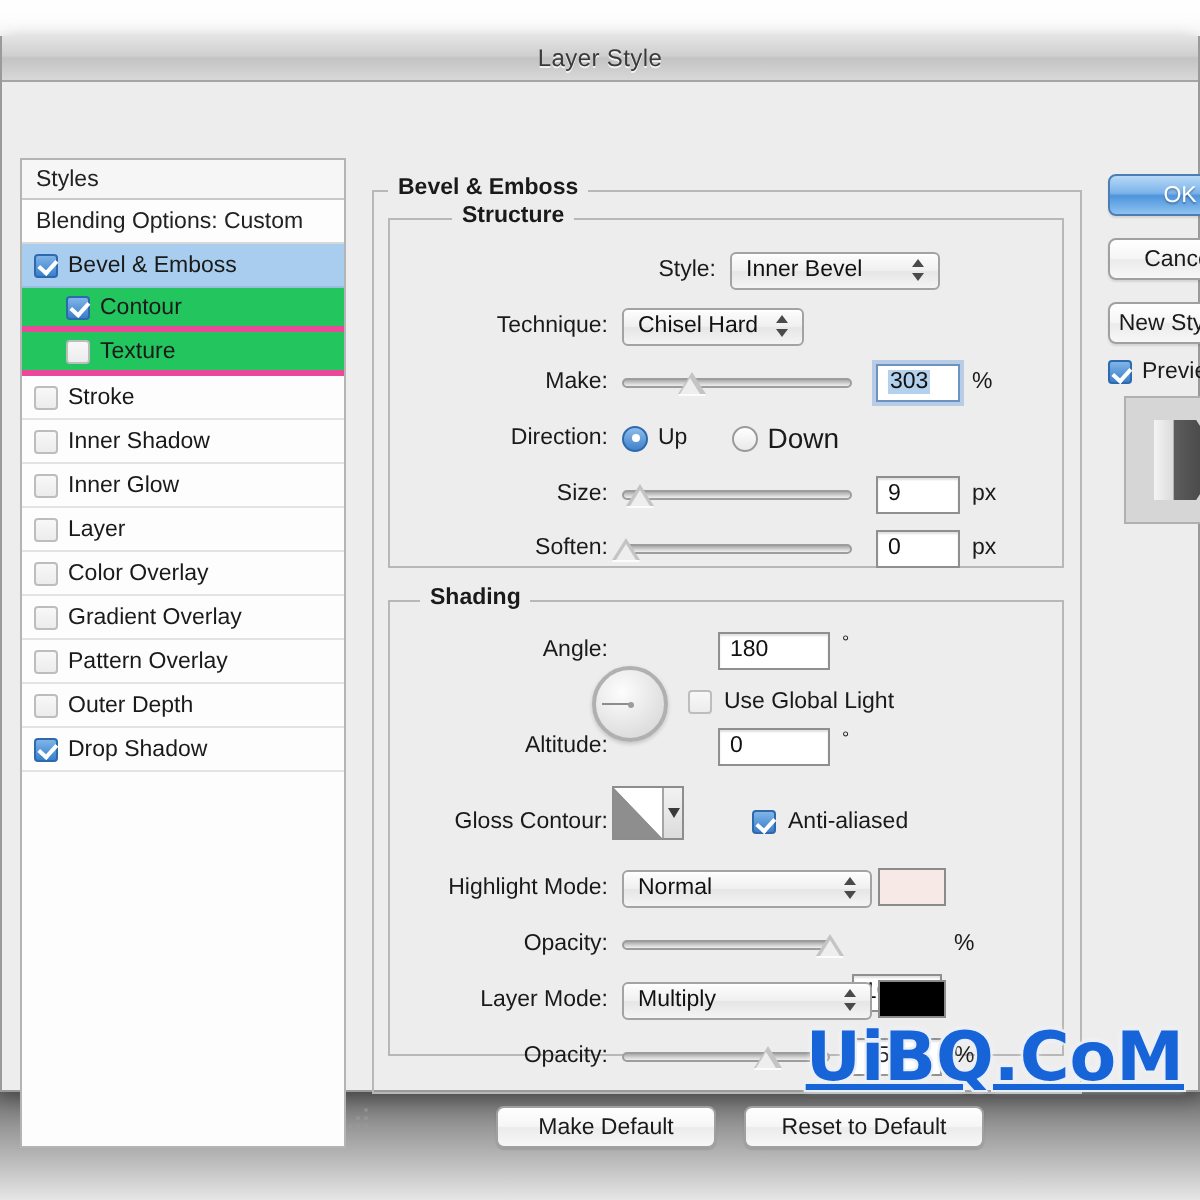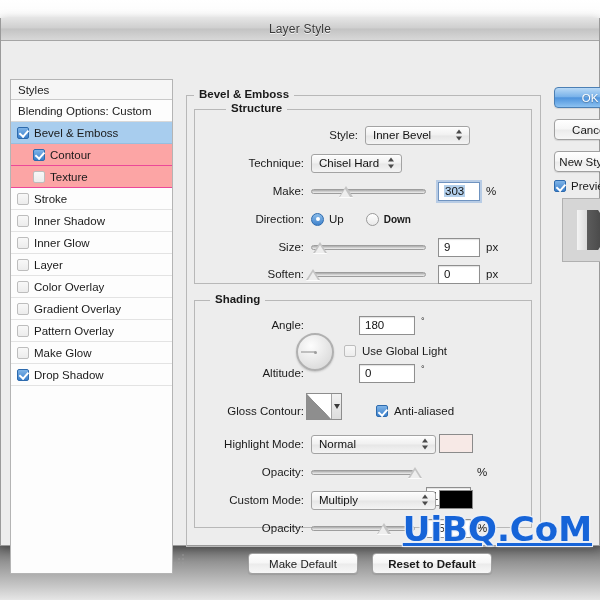--- a/index.html
+++ b/index.html
@@ -132,22 +132,22 @@
     color: #1a1a1a;
     border-bottom: 1px solid #e3e3e3;
     box-sizing: border-box;
     background: #fdfdfd;
   }
   .style-row.selected {
     background: #a8cdee;
     border-bottom: 1px solid #97bedf;
   }
   .style-row.sub-active {
-    background: #fca5a5;
-    border-bottom: 1px solid #ec4899;
+    background: #22c55e;
+    border-bottom: 3px solid #ec4899;
   }
   .style-row.indent { padding-left: 22px; }
   .style-row .lbl { margin-left: 5px; white-space: nowrap; }
 
   
   .cb {
     width: 12px; height: 12px;
     border: 1px solid #9a9a9a;
     border-radius: 2px;
     background: linear-gradient(to bottom, #ffffff, #e8e8e8);
@@ -554,21 +554,21 @@
         <div class="style-row">
           <span class="cb dim"></span>
           <span class="lbl">Gradient Overlay</span>
         </div>
         <div class="style-row">
           <span class="cb dim"></span>
           <span class="lbl">Pattern Overlay</span>
         </div>
         <div class="style-row">
           <span class="cb dim"></span>
-          <span class="lbl">Make Glow</span>
+          <span class="lbl">Outer Depth</span>
         </div>
         <div class="style-row">
           <span class="cb checked"></span>
           <span class="lbl">Drop Shadow</span>
         </div>
       </div>
 
       <div class="grip">
         <i style="left:8px;top:0"></i>
           <i style="left:4px;top:4px"></i>
@@ -612,21 +612,21 @@
             <span class="sel">303</span>
           </div>
           <span class="unit">%</span>
         </div>
 
         <div class="frow" style="left:18px; top:122px; width:330px;">
           <span class="flabel" style="width:100px;">Direction:</span>
           <span class="radio on"></span>
           <span style="margin-left:5px; font-size:11.5px;">Up</span>
           <span class="radio" style="margin-left:22px;"></span>
-          <span style="margin-left:5px; font-size:10px;font-weight:bold;">Down</span>
+          <span style="margin-left:5px; font-size:14px;">Down</span>
         </div>
 
         <div class="frow" style="left:18px; top:150px; width:330px;">
           <span class="flabel" style="width:100px;">Size:</span>
           <div class="slider" style="width:115px;">
             <div class="track"></div>
             <div class="thumb" style="left:8%;"></div>
           </div>
           <div class="numfield" style="width:42px; margin-left:12px;">
             <span>9</span>
@@ -702,21 +702,21 @@
             <div class="track"></div>
             <div class="thumb" style="left:100%;"></div>
           </div>
           <div class="numfield" style="width:45px; margin-left:11px;margin-top:48px;">
             <span>100</span>
           </div>
           <span class="unit">%</span>
         </div>
 
         <div class="frow" style="left:8px; top:403px; width:340px;">
-          <span class="flabel" style="width:110px;">Custom Mode:</span>
+          <span class="flabel" style="width:110px;">Layer Mode:</span>
           <div class="popup" style="width:125px;">
             <span>Multiply</span>
             <span class="arrows"></span>
           </div>
         </div>
         <div class="swatch" id="sh-swatch" style="left: 253px; top: 403px; background: rgb(0, 0, 0);"></div>
 
         <div class="frow" style="left:8px; top:431px; width:340px;">
           <span class="flabel" style="width:110px;">Opacity:</span>
           <div class="slider" style="width:104px;">
@@ -724,21 +724,21 @@
             <div class="thumb" style="left:70%;"></div>
           </div>
           <div class="numfield" style="width:45px; margin-left:11px;">
             <span>75</span>
           </div>
           <span class="unit">%</span>
         </div>
 
         <div style="position:absolute; left:62px; top:466px; display:flex; gap:14px;">
           <div class="pushbtn" style="width:110px;">Make Default</div>
-          <div class="pushbtn" style="width:120px;font-weight:bold;">Reset to Default</div>
+          <div class="pushbtn" style="width:120px;">Reset to Default</div>
         </div>
       </div>
 
       <div class="right-col">
         <div class="pushbtn default">OK</div>
         <div class="pushbtn" style="margin-top:11px;">Cancel</div>
         <div class="pushbtn" style="margin-top:11px;">New Style...</div>
         <div class="preview-row">
           <span class="cb checked"></span>
           <span class="lbl">Preview</span>

